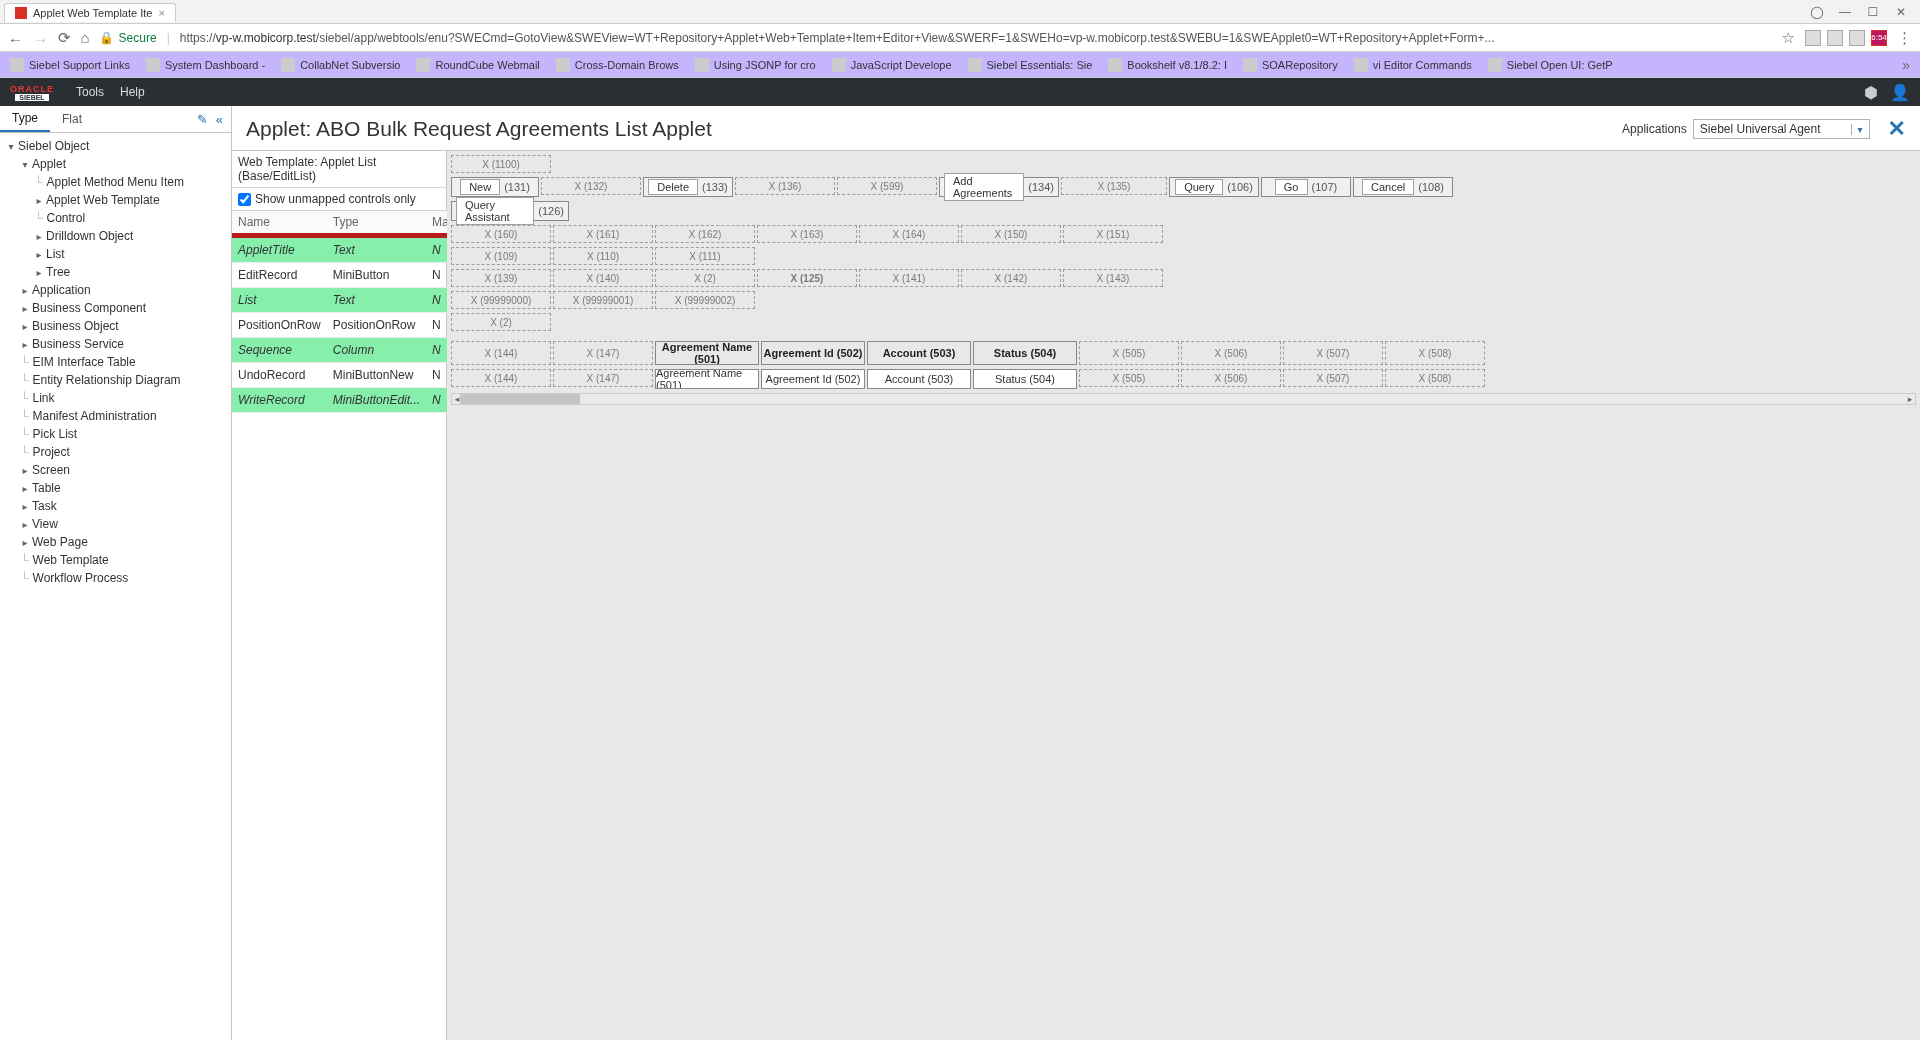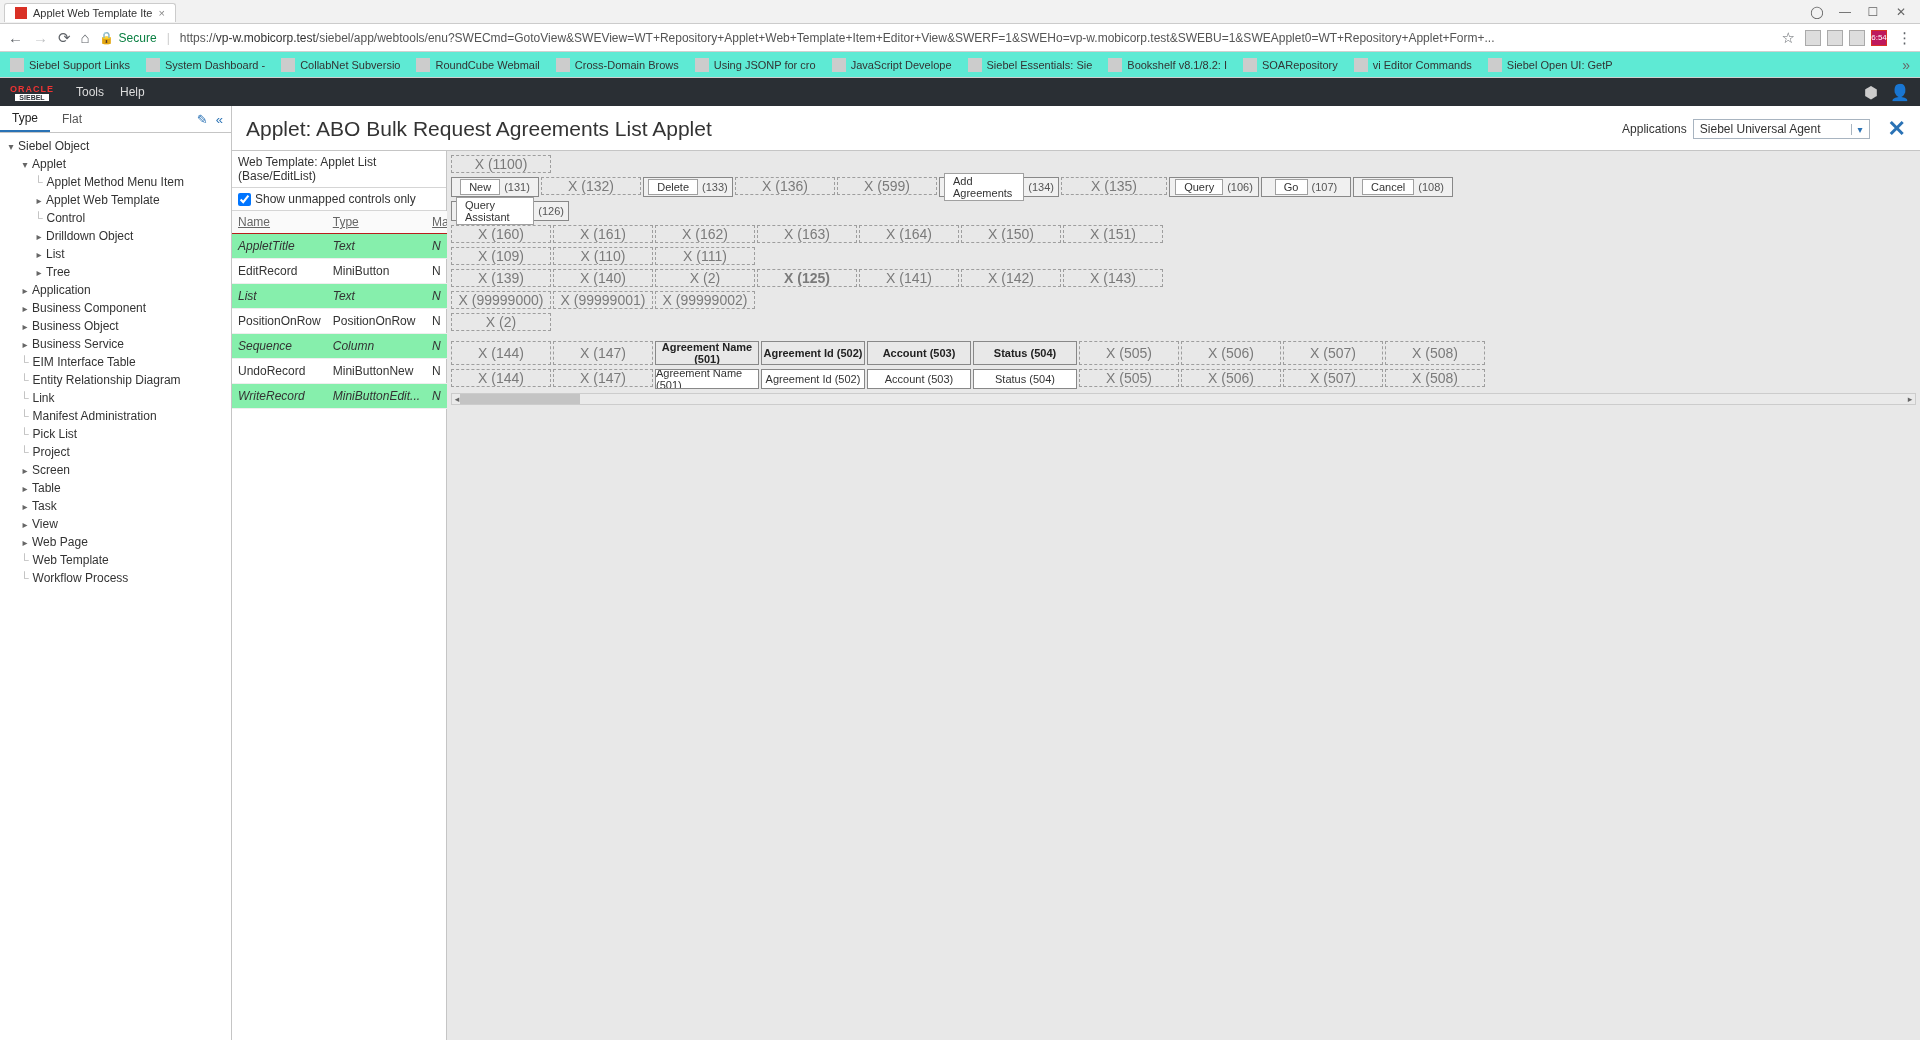--- a/index.html
+++ b/index.html
@@ -16,21 +16,21 @@
 .address-bar { height: 28px; background: #fff; border-bottom: 1px solid #d0d0d0; display: flex; align-items: center; padding: 0 8px; gap: 10px; }
 .nav-icon { color: #5f6368; font-size: 15px; cursor: pointer; }
 .secure-badge { display: flex; align-items: center; gap: 4px; color: #0b8043; font-size: 12px; }
 .lock-icon { color: #0b8043; }
 .url-text { color: #555; font-size: 12px; white-space: nowrap; overflow: hidden; text-overflow: ellipsis; flex: 1; }
 .url-host { color: #333; }
 .ext-icons { display: flex; gap: 6px; align-items: center; }
 .ext-box { width: 16px; height: 16px; background: #ddd; border: 1px solid #aaa; font-size: 8px; display: flex; align-items: center; justify-content: center; }
 .ext-red { background: #be185d; color: #fff; border-color: #d93025; }
 
-.bookmarks-bar { height: 26px; background: #5eead4; border-bottom: 1px solid #d0d0d0; display: flex; align-items: center; padding: 0 10px; gap: 16px; font-size: 11px; color: #333; overflow: hidden; }
+.bookmarks-bar { height: 26px; background: #c4b5fd; border-bottom: 1px solid #d0d0d0; display: flex; align-items: center; padding: 0 10px; gap: 16px; font-size: 11px; color: #333; overflow: hidden; }
 .bookmark-item { display: flex; align-items: center; gap: 5px; white-space: nowrap; cursor: pointer; }
 .bm-icon { width: 14px; height: 14px; background: #ccc; display: inline-block; }
 .bm-more { margin-left: auto; color: #666; font-size: 14px; }
 
 
 .app-header { height: 28px; background: #2a2f34; color: #fff; display: flex; align-items: center; padding: 0 10px; gap: 16px; }
 .oracle-logo { height: 22px; display: flex; flex-direction: column; justify-content: center; align-items: center; margin-right: 6px; font-size: 9px; font-weight: bold; color: #e33; letter-spacing: 1px;}
 .oracle-logo .sub { font-size: 7px; background: #fff; color: #2a2f34; padding: 0 4px; letter-spacing: 0;}
 .menu-item { color: #ddd; cursor: pointer; font-size: 12px; }
 .header-right { margin-left: auto; display: flex; gap: 12px; color: #ccc; }
@@ -54,28 +54,28 @@
 .app-selector { margin-left: auto; display: flex; align-items: center; gap: 6px; font-size: 12px; }
 .app-dropdown { border: 1px solid #a8b4c0; padding: 2px 6px; display: flex; align-items: center; gap: 30px; background: #fff; }
 .dd-arrow { color: #2a72b5; border-left: 1px solid #a8b4c0; padding-left: 6px; font-size: 10px;}
 .close-x { font-size: 22px; font-weight: bold; color: #2a72b5; margin-left: 12px; cursor: pointer; }
 
 .content-split { display: flex; flex: 1; overflow: hidden; }
 .left-panel { width: 215px; border-right: 1px solid #c5c5c5; border-top: 1px solid #c5c5c5; }
 .wt-row { border-bottom: 1px solid #d5d5d5; padding: 4px 6px; font-size: 12px; }
 .checkbox-row { display: flex; align-items: center; gap: 4px; }
 .ctrl-table { width: 100%; font-size: 12px; border-collapse: collapse; }
-.ctrl-table th { text-align: left; font-weight: normal; color: #666; padding: 4px 6px; border-bottom: 1px solid #b91c1c; background: #fafafa; text-decoration: underline; }
+.ctrl-table th { text-align: left; font-weight: normal; color: #666; padding: 4px 6px; border-bottom: 5px solid #b91c1c; background: #fafafa; }
 .ctrl-table td { padding: 5px 6px; border-bottom: 1px solid #eee; }
 .ctrl-table tr.alt { background: #86efac; font-style: italic; }
 
 .right-panel { flex: 1; background: #e8e8e8; padding: 4px 4px; overflow: auto; border-top: 1px solid #c5c5c5; position: relative; }
 .layout-area { min-width: 1040px; }
 .slot-row { display: flex; gap: 2px; margin-bottom: 4px; }
-.slot { border: 1px dashed #9e9e9e; background: #e8e8e8; font-size: 14px; color: #7a7a7a; display: flex; align-items: center; justify-content: center; height: 18px; white-space: nowrap; }
+.slot { border: 1px dashed #9e9e9e; background: #e8e8e8; font-size: 10px; color: #7a7a7a; display: flex; align-items: center; justify-content: center; height: 18px; white-space: nowrap; }
 .slot-btn { border: 1px solid #888; background: #f0f0f0; padding: 0 4px; height: 20px; display: flex; align-items: center; justify-content: center; gap: 4px; font-size: 11px; color: #333; }
 .slot-btn .btn-part { background: #fff; border: 1px solid #a0a0a0; padding: 1px 8px; font-family: Arial, sans-serif; }
 .slot-btn .num-part { color: #555; }
 .col-header { border: 1px solid #888; background: #e8e8e8; font-size: 11px; color: #222; font-weight: bold; display: flex; align-items: center; justify-content: center; height: 24px; text-align: center; line-height: 1.1; overflow: hidden;}
 .col-cell { border: 1px solid #888; background: #fff; font-size: 11px; color: #333; display: flex; align-items: center; justify-content: center; height: 20px; overflow: hidden;}
 .scroll-track { height: 12px; background: #eaeaea; border: 1px solid #ccc; position: relative; margin-top: 2px; }
 .scroll-thumb { position: absolute; height: 100%; background: #c4c4c4; left: 8px; width: 120px; }
 .scroll-arrow { position: absolute; width: 10px; height: 10px; top: 0; font-size: 9px; color: #666; display:flex; align-items:center; justify-content:center;}
 </style>
 </head>

